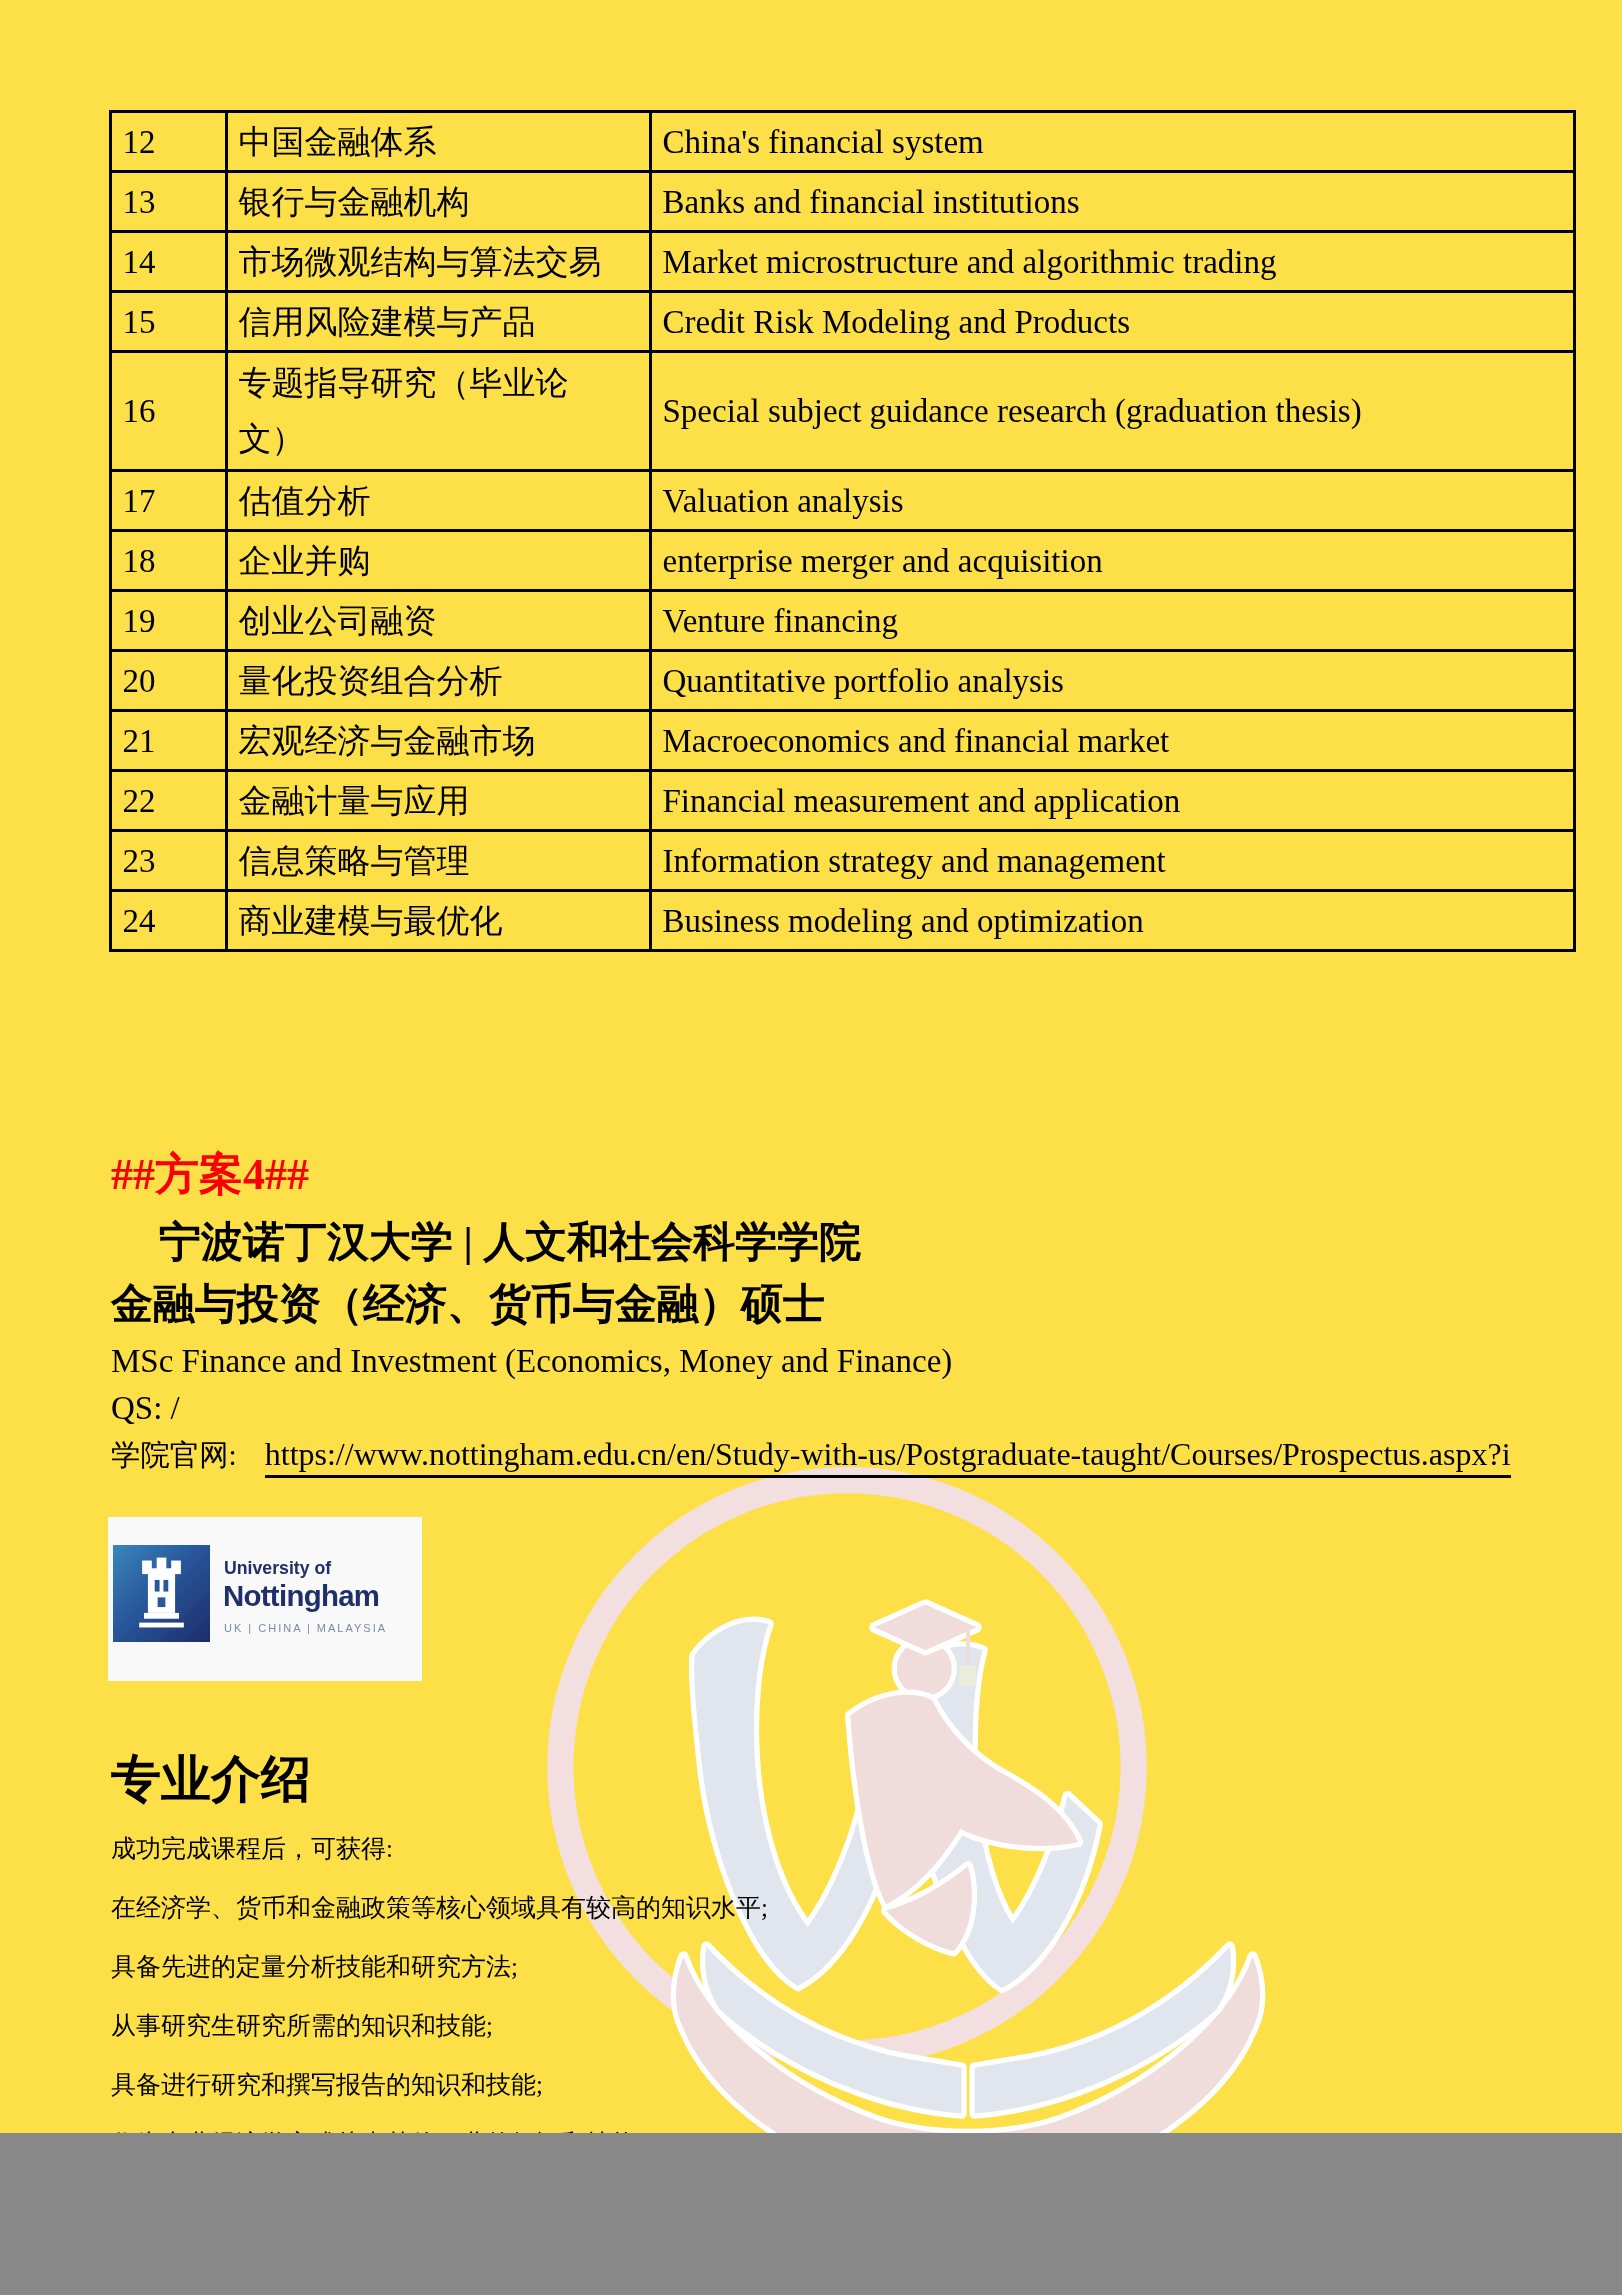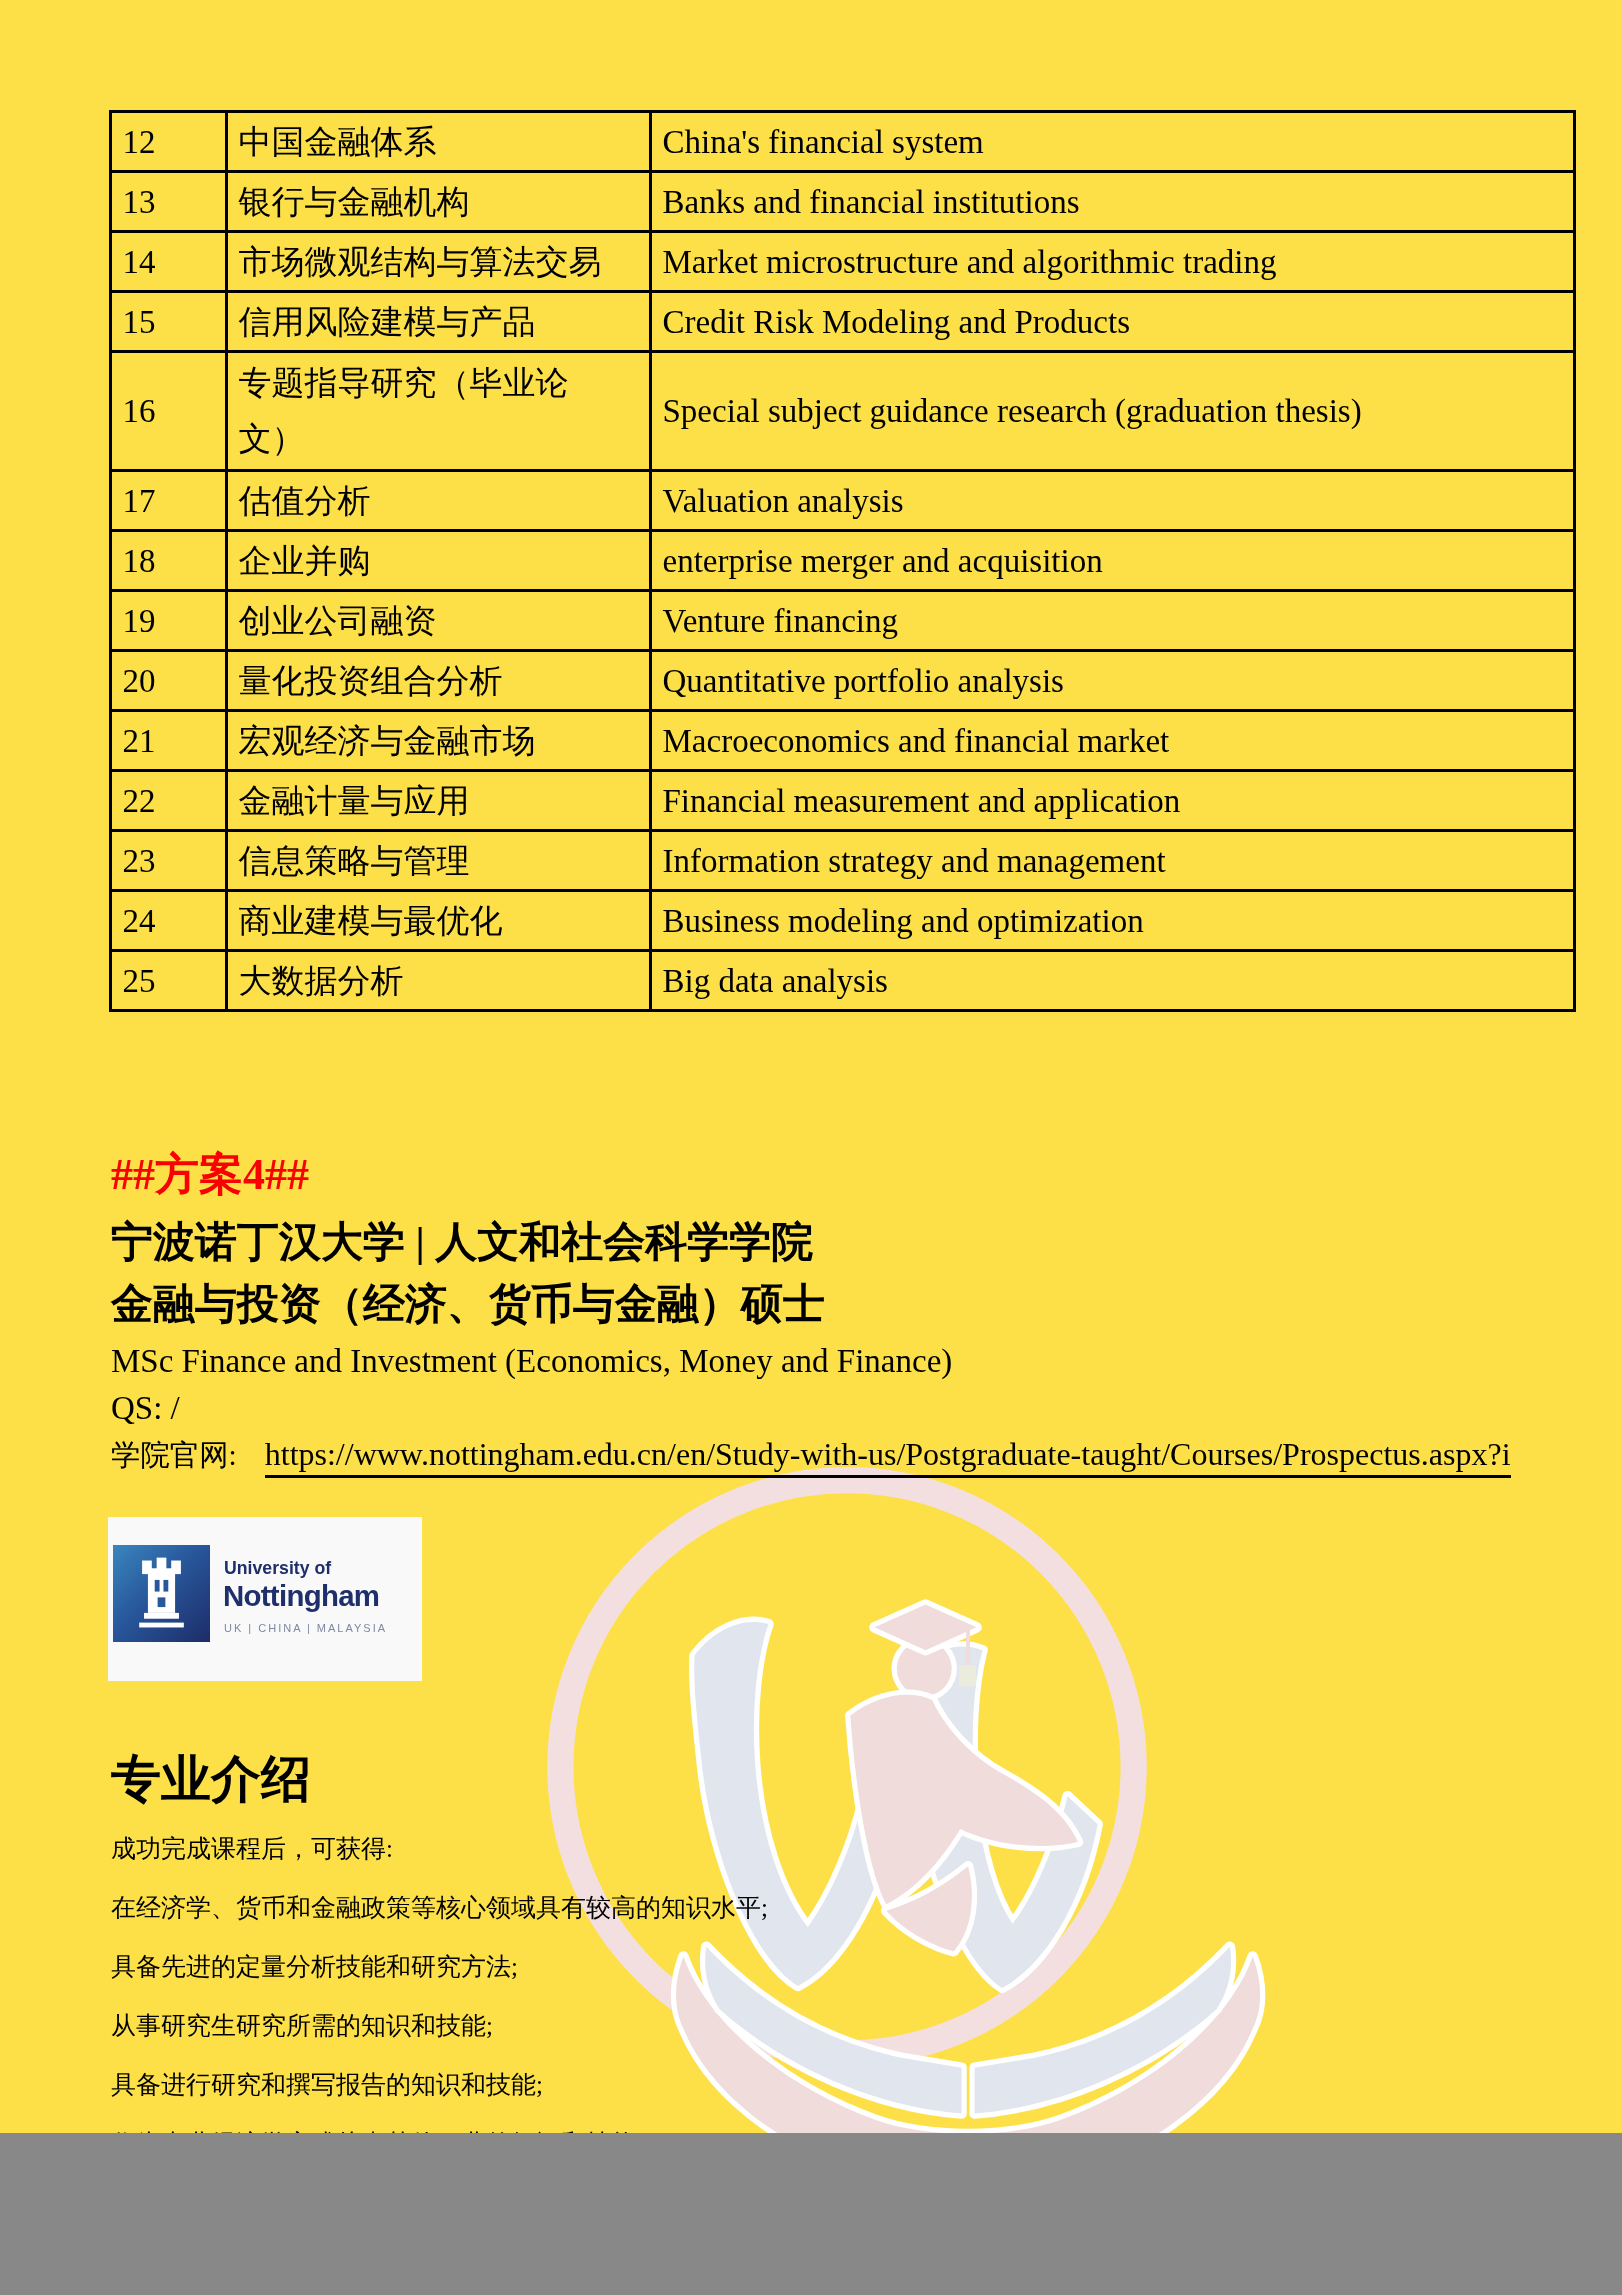--- a/index.html
+++ b/index.html
@@ -26,21 +26,21 @@
     overflow:hidden;
   }
   table.courses tr{height:60px;}
   table.courses tr.tall{height:119px;}
   td.num-cell{width:96px;padding-left:14.4px;font-size:31px;}
   td.zh-cell{width:404px;white-space:pre-line;}
   td.en-cell{width:904px;}
   
   .abs{position:absolute;left:111px;white-space:nowrap;z-index:1;}
   .plan-heading{top:1145px;font-size:44px;font-weight:bold;}
-  .uni-line{top:1214px;font-size:42px;font-weight:bold;}
+  .uni-line{top:1214px;font-size:42px;font-weight:bold;margin-left:48px;}
   .program-line{top:1276px;font-size:42px;font-weight:bold;}
   .msc-line{top:1343px;font-size:33px;}
   .qs-line{top:1390px;font-size:33px;}
   .site-line{top:1436px;font-size:29.4px;}
   .site-line .url{
     font-size:32px;
     border-bottom:3.9px solid #000;
     padding-bottom:2.6px;
     margin-left:28px;
   }
@@ -173,25 +173,20 @@
         </tr>
         <tr>
           <td class="num-cell">23</td>
           <td class="zh-cell">信息策略与管理</td>
           <td class="en-cell">Information strategy and management</td>
         </tr>
         <tr>
           <td class="num-cell">24</td>
           <td class="zh-cell">商业建模与最优化</td>
           <td class="en-cell">Business modeling and optimization</td>
-        </tr>
-        <tr>
-          <td class="num-cell">25</td>
-          <td class="zh-cell">大数据分析</td>
-          <td class="en-cell">Big data analysis</td>
         </tr>
       </tbody>
   </table>
 
   <div class="abs plan-heading" style="color:#fa0000;">##方案4##</div>
   <div class="abs uni-line">宁波诺丁汉大学 | 人文和社会科学学院</div>
   <div class="abs program-line">金融与投资（经济、货币与金融）硕士</div>
   <div class="abs msc-line">MSc Finance and Investment (Economics, Money and Finance)</div>
   <div class="abs qs-line">QS: /</div>
   <div class="abs site-line">

